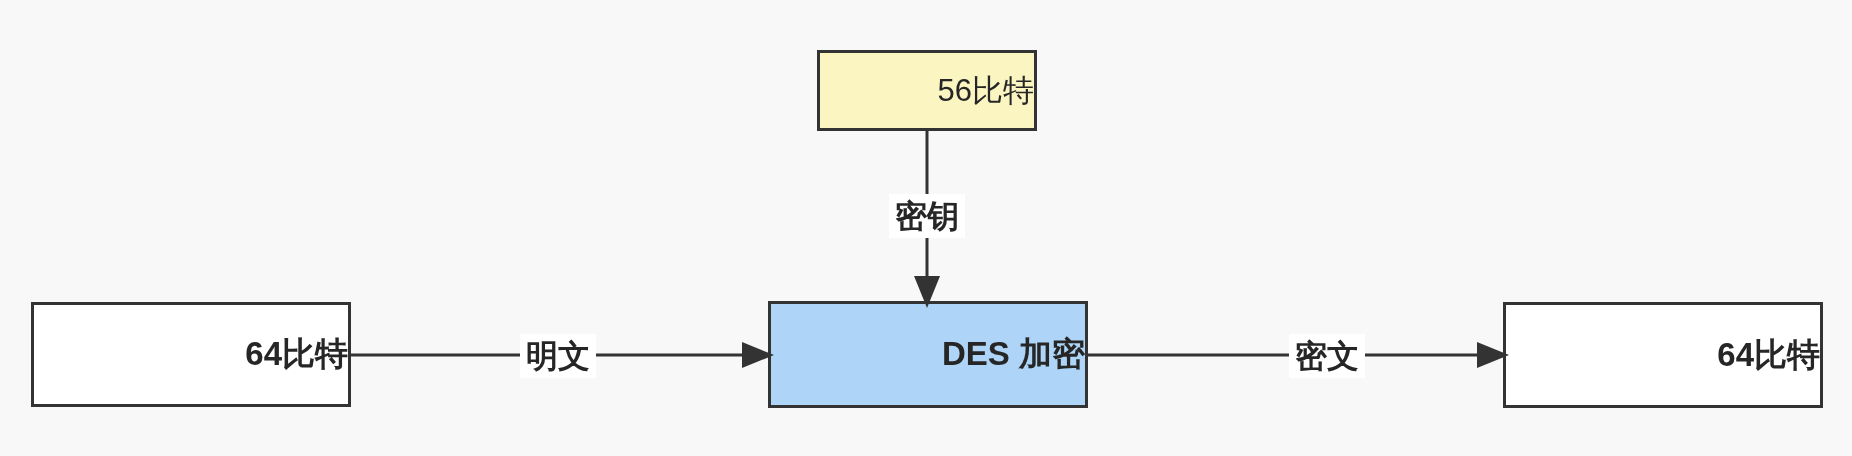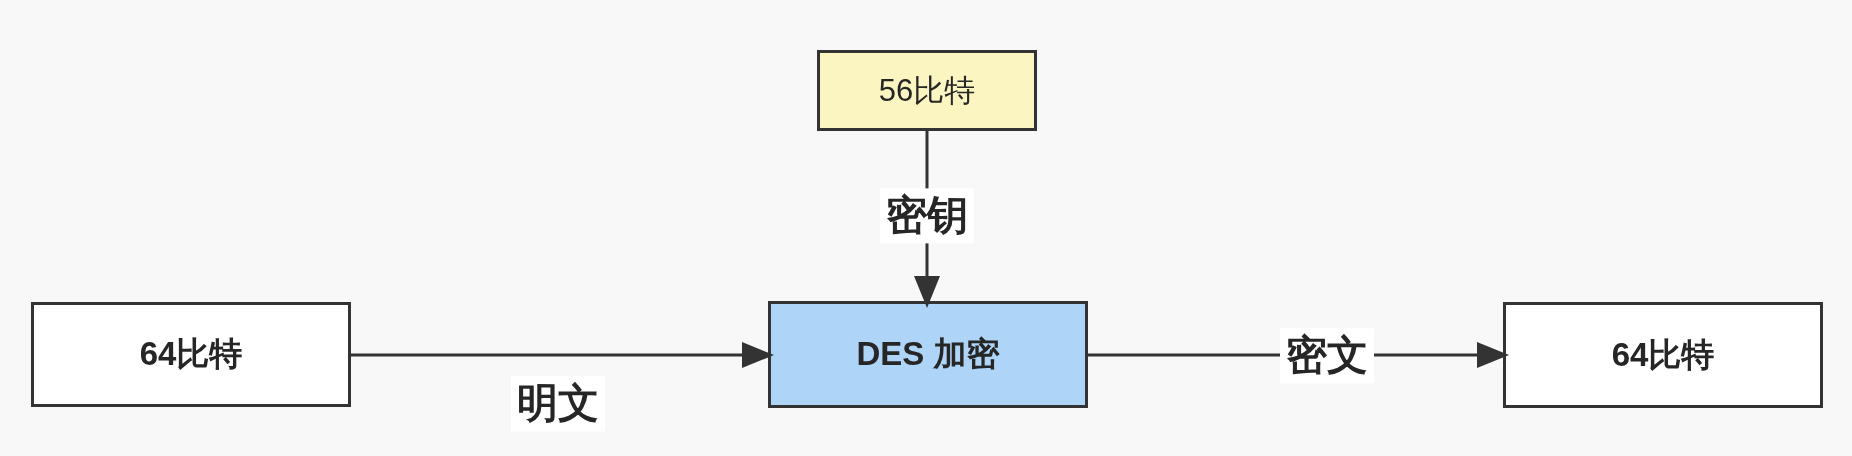--- a/index.html
+++ b/index.html
@@ -13,21 +13,21 @@
     height: 456px;
     background: #f8f8f8;
     overflow: hidden;
   }
   .node {
     position: absolute;
     box-sizing: border-box;
     border: 3px solid #333333;
     display: flex;
     align-items: center;
-    justify-content: center;
+    justify-content: flex-end;
     color: #262626;
     font-size: 33px;
     font-weight: bold;
     z-index: 1;
     white-space: nowrap;
   }
   .node-key {
     left: 817px; top: 50px;
     width: 220px; height: 81px;
     background: #fbf5c2;
@@ -54,29 +54,29 @@
     left: 0; top: 0;
     width: 1852px; height: 456px;
     z-index: 2;
     pointer-events: none;
   }
   .edge-label {
     position: absolute;
     transform: translate(-50%, -50%);
     background: #ffffff;
     color: #262626;
-    font-size: 41px;
+    font-size: 32px;
     font-weight: bold;
     line-height: 1.25;
     padding: 2px 6px;
     z-index: 3;
     white-space: nowrap;
   }
   .label-key    { left: 927px;  top: 216px; }
-  .label-plain  { left: 558px;  top: 356px; margin-top: 48px; }
+  .label-plain  { left: 558px;  top: 356px; }
   .label-cipher { left: 1295px; top: 356px; margin-left: 32px; }
 </style>
 </head>
 <body>
 
 <div class="canvas">
 
   <div class="node node-key">
     <span>56比特</span>
   </div>

